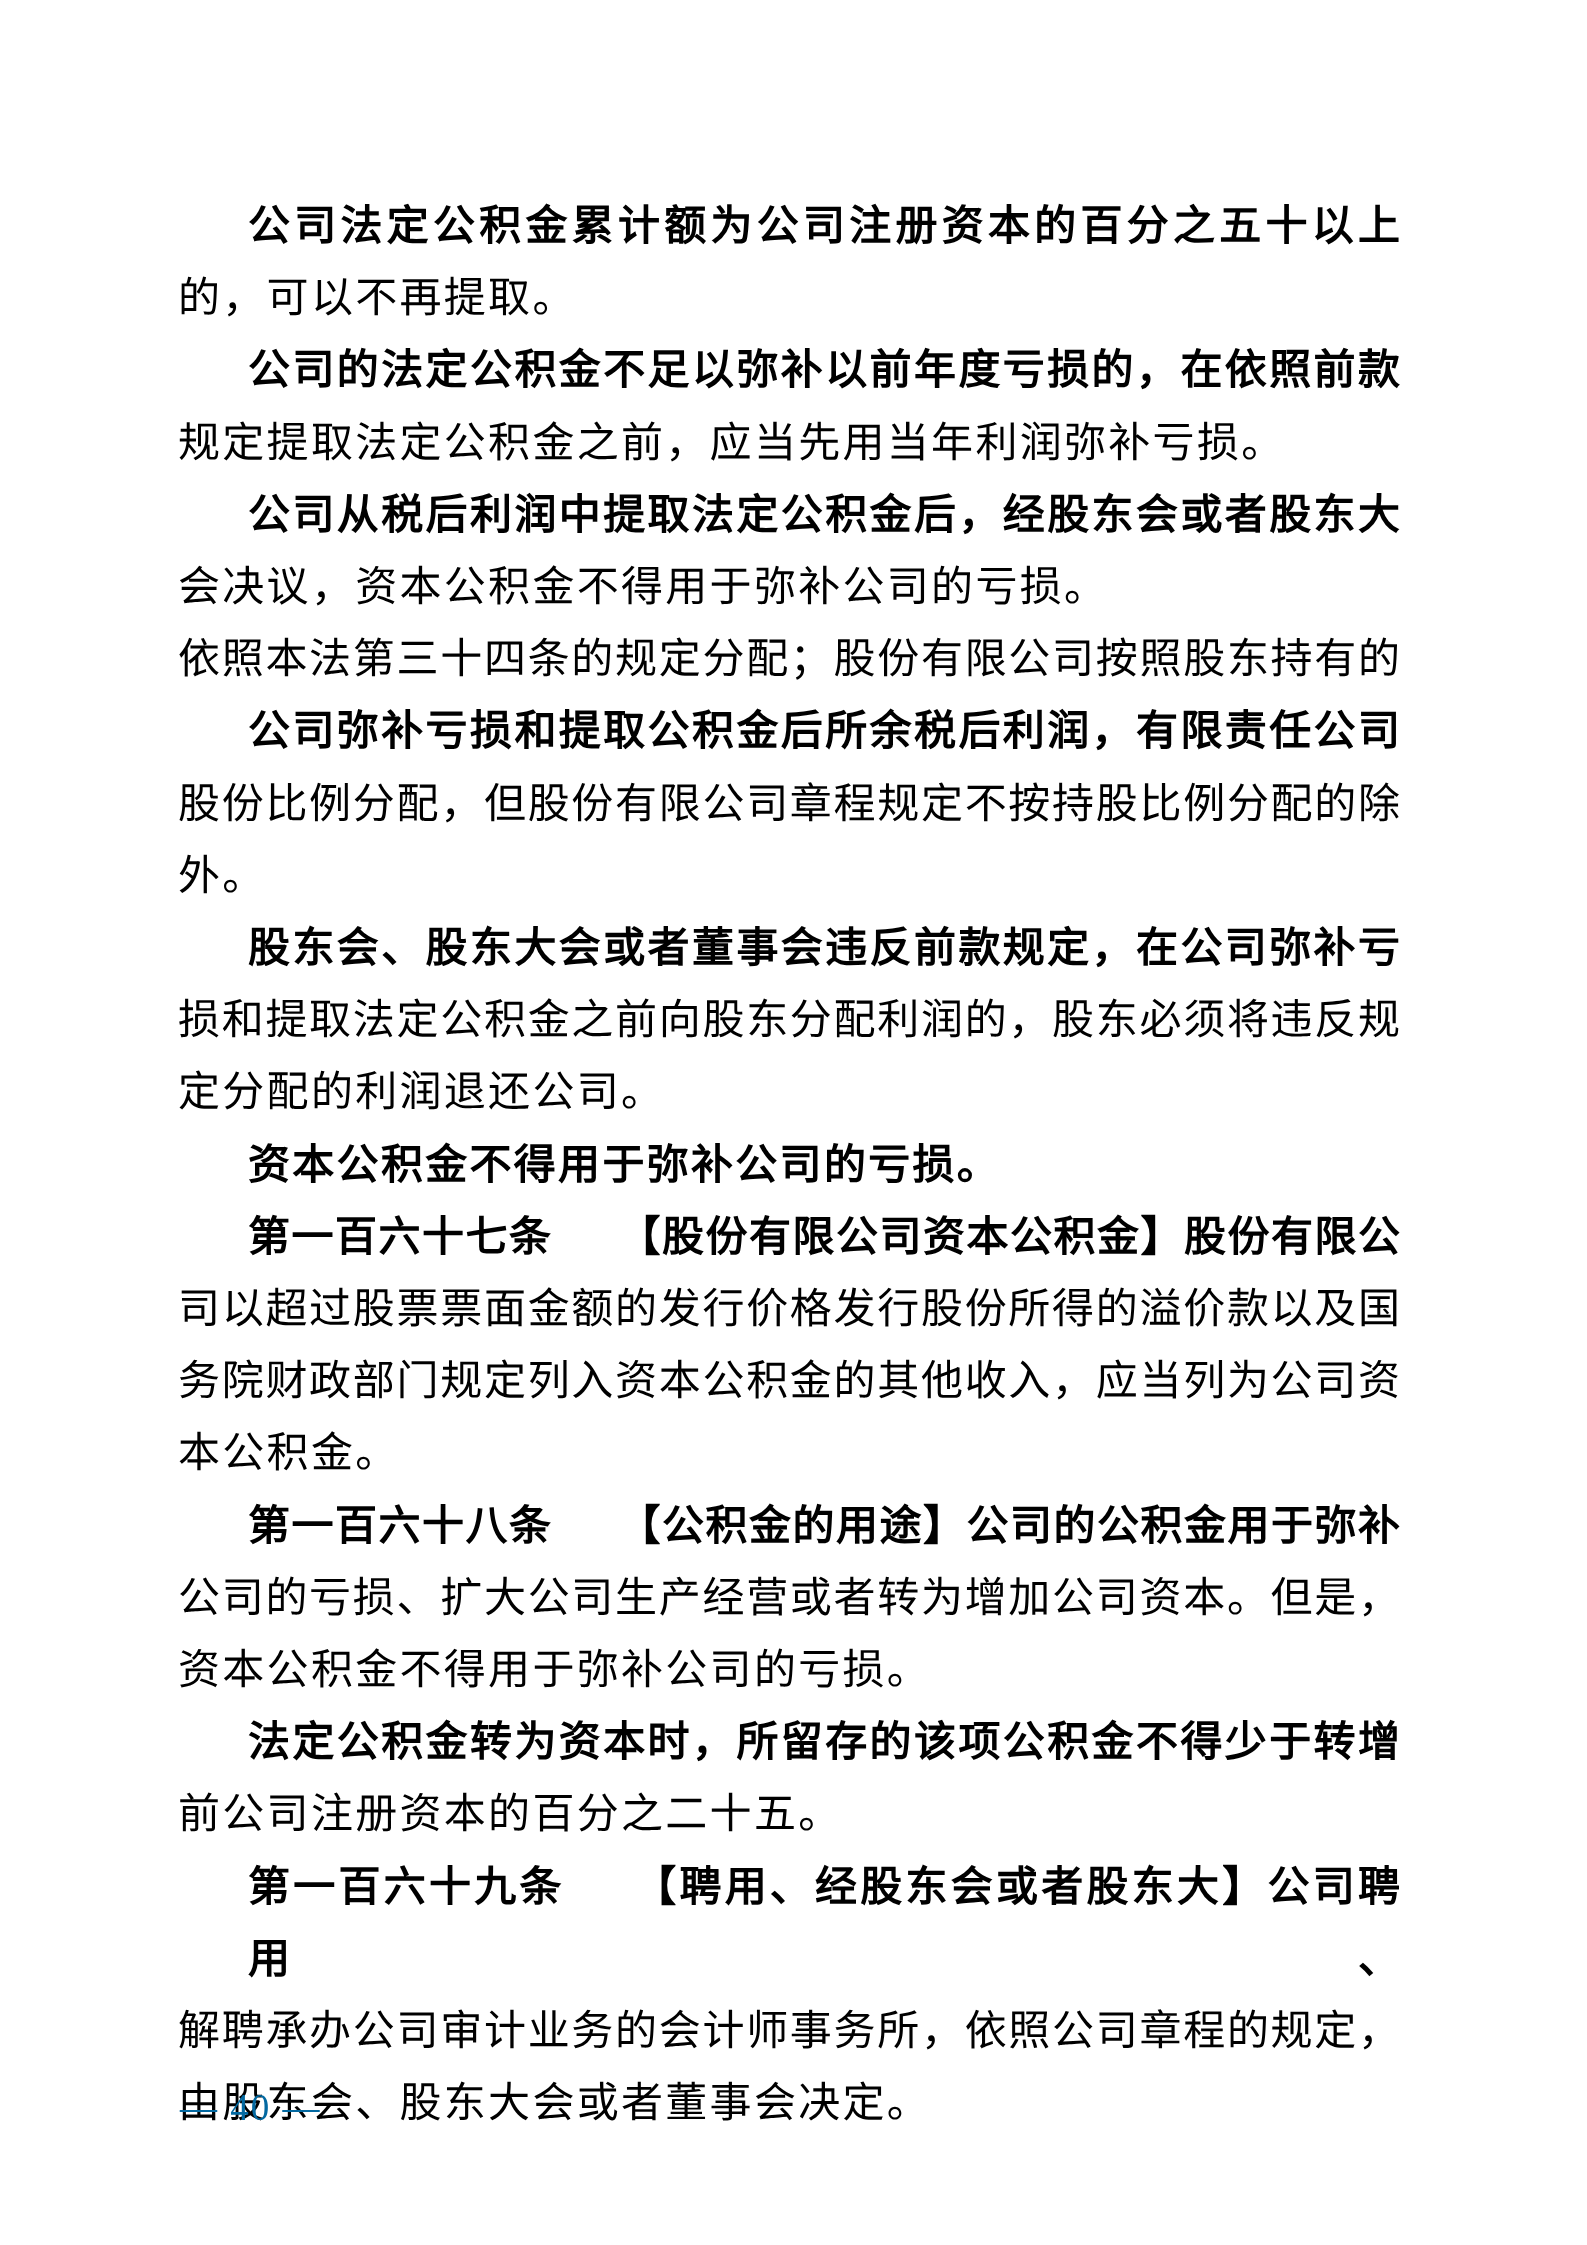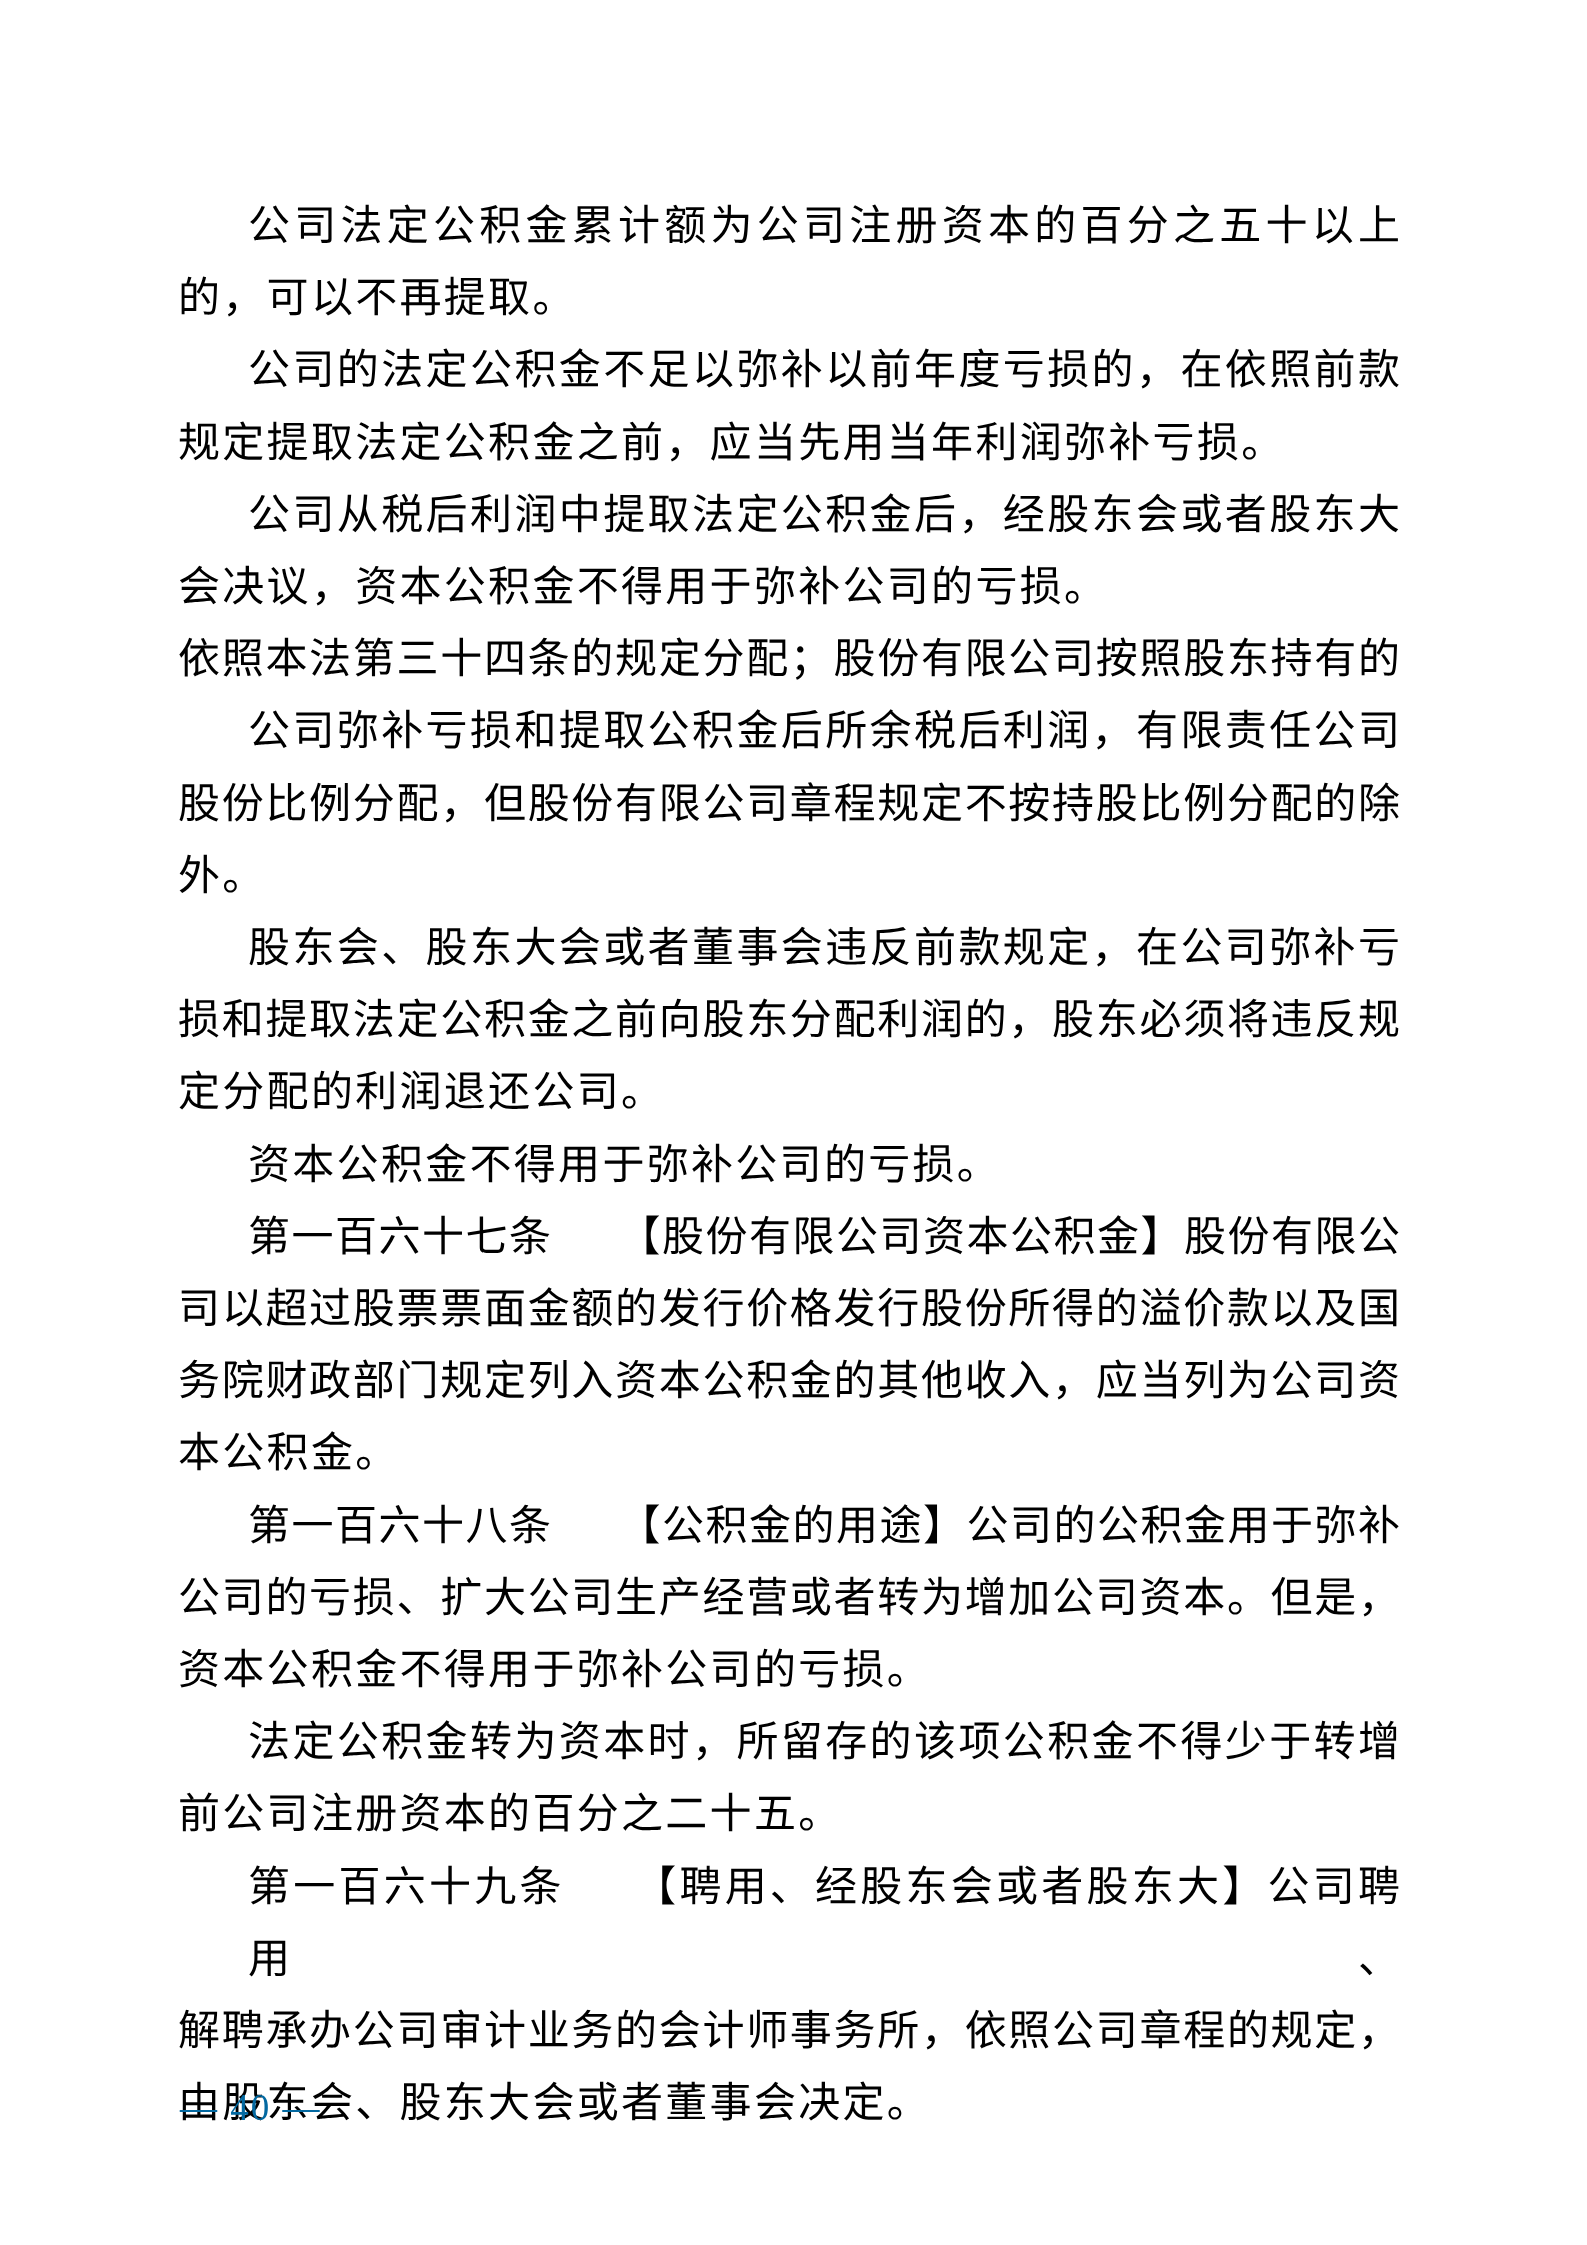--- a/index.html
+++ b/index.html
@@ -30,20 +30,21 @@
     text-align: justify;
     text-align-last: left;
     letter-spacing: 2.3px; 
   }
   .line.justify {
     letter-spacing: 0;
     text-align-last: justify; 
   }
   .line.indent {
     padding-left: 70px; 
+    font-weight: bold;
   }
   .footer {
     position: absolute;
     left: 180px;
     top: 2088px;
     font-size: 37px;
     line-height: 40px;
     letter-spacing: 2px;
     color: #0369a1;
     font-family: "Liberation Serif", "DejaVu Serif", serif;

